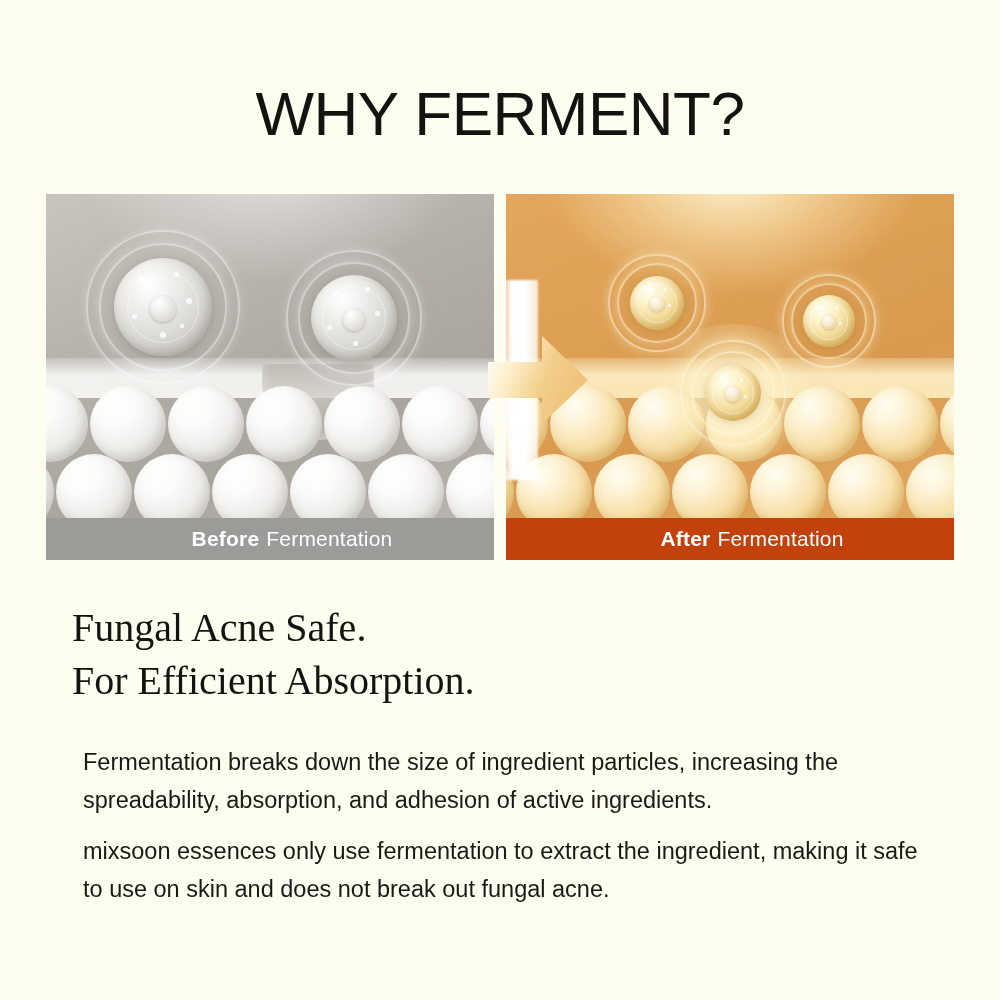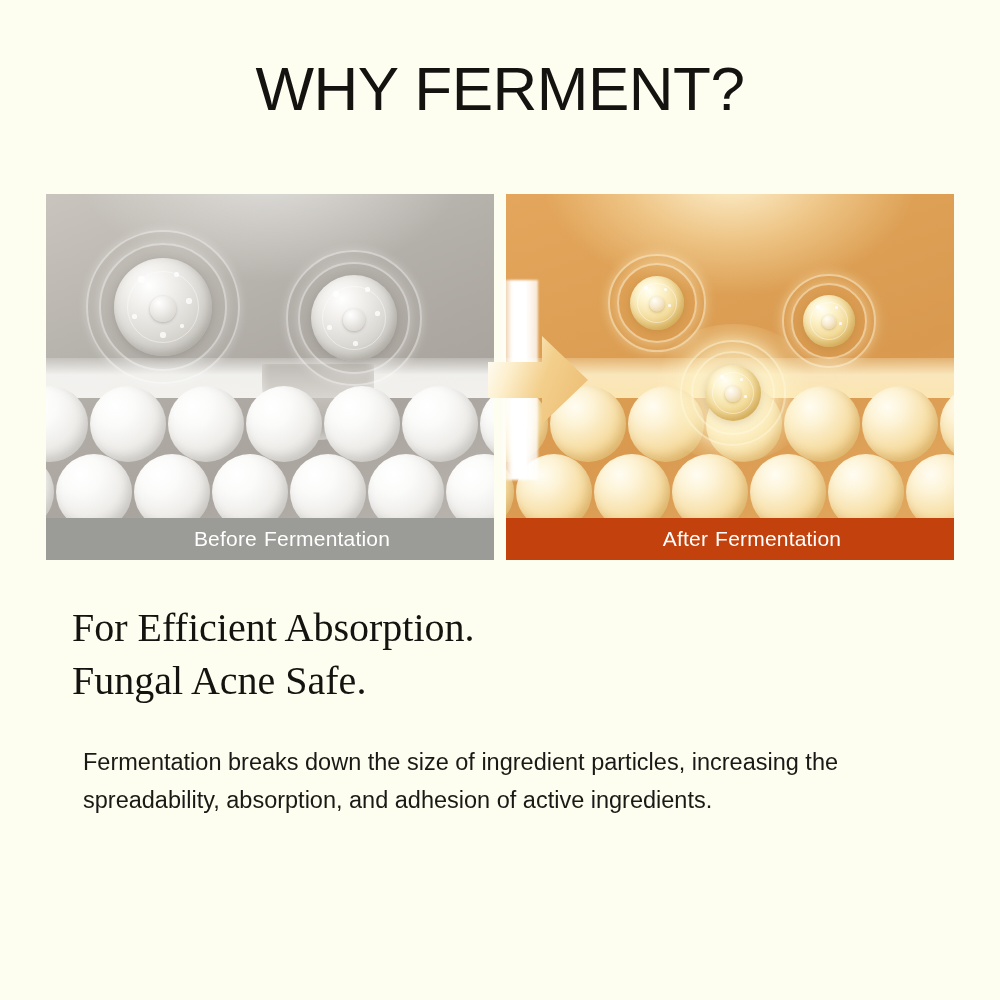--- a/index.html
+++ b/index.html
@@ -17,21 +17,21 @@
 
   .page {
     position: absolute;
     inset: 0;
     background: #fdfdf0;
   }
 
   
   .title {
     position: absolute;
-    top: 58px;
+    top: 83px;
     left: 0;
     width: 1000px;
     text-align: center;
     font-family: "Liberation Sans", sans-serif;
     font-size: 62px;
     font-weight: 400;
     letter-spacing: -0.5px;
     color: #15130f;
     line-height: 1;
   }
@@ -237,21 +237,21 @@
     height: 42px;
     display: flex;
     align-items: center;
     justify-content: center;
     color: #ffffff;
     font-size: 21px;
     letter-spacing: .2px;
   }
   .caption-before { background: #9b9b97; }
   .caption-after  { background: #c2410c; }
-  .caption b { font-weight: 400; margin-right: 7px; padding-left: 44px; }
+  .caption b { font-weight: 700; margin-right: 7px; padding-left: 44px; }
   .caption span { font-weight: 400; }
 
   
   .headline {
     position: absolute;
     left: 72px;
     top: 602px;
     width: 860px;
     font-family: "Liberation Serif", serif;
     font-size: 40px;
@@ -428,21 +428,22 @@
 
       <div class="caption caption-after">
         <b>After</b>
         <span>Fermentation</span>
       </div>
     </div>
 
   </div>
 
   <div class="headline">
+    <div>Fungal Acne Safe.</div>
     <div>For Efficient Absorption.</div>
-    <div>Fungal Acne Safe.</div>
   </div>
 
   <div class="body-copy">
     <p>Fermentation breaks down the size of ingredient particles, increasing the spreadability, absorption, and adhesion of active ingredients.</p>
+    <p>mixsoon essences only use fermentation to extract the ingredient, making it safe to use on skin and does not break out fungal acne.</p>
   </div>
 
 </div>
 
 </body></html>

